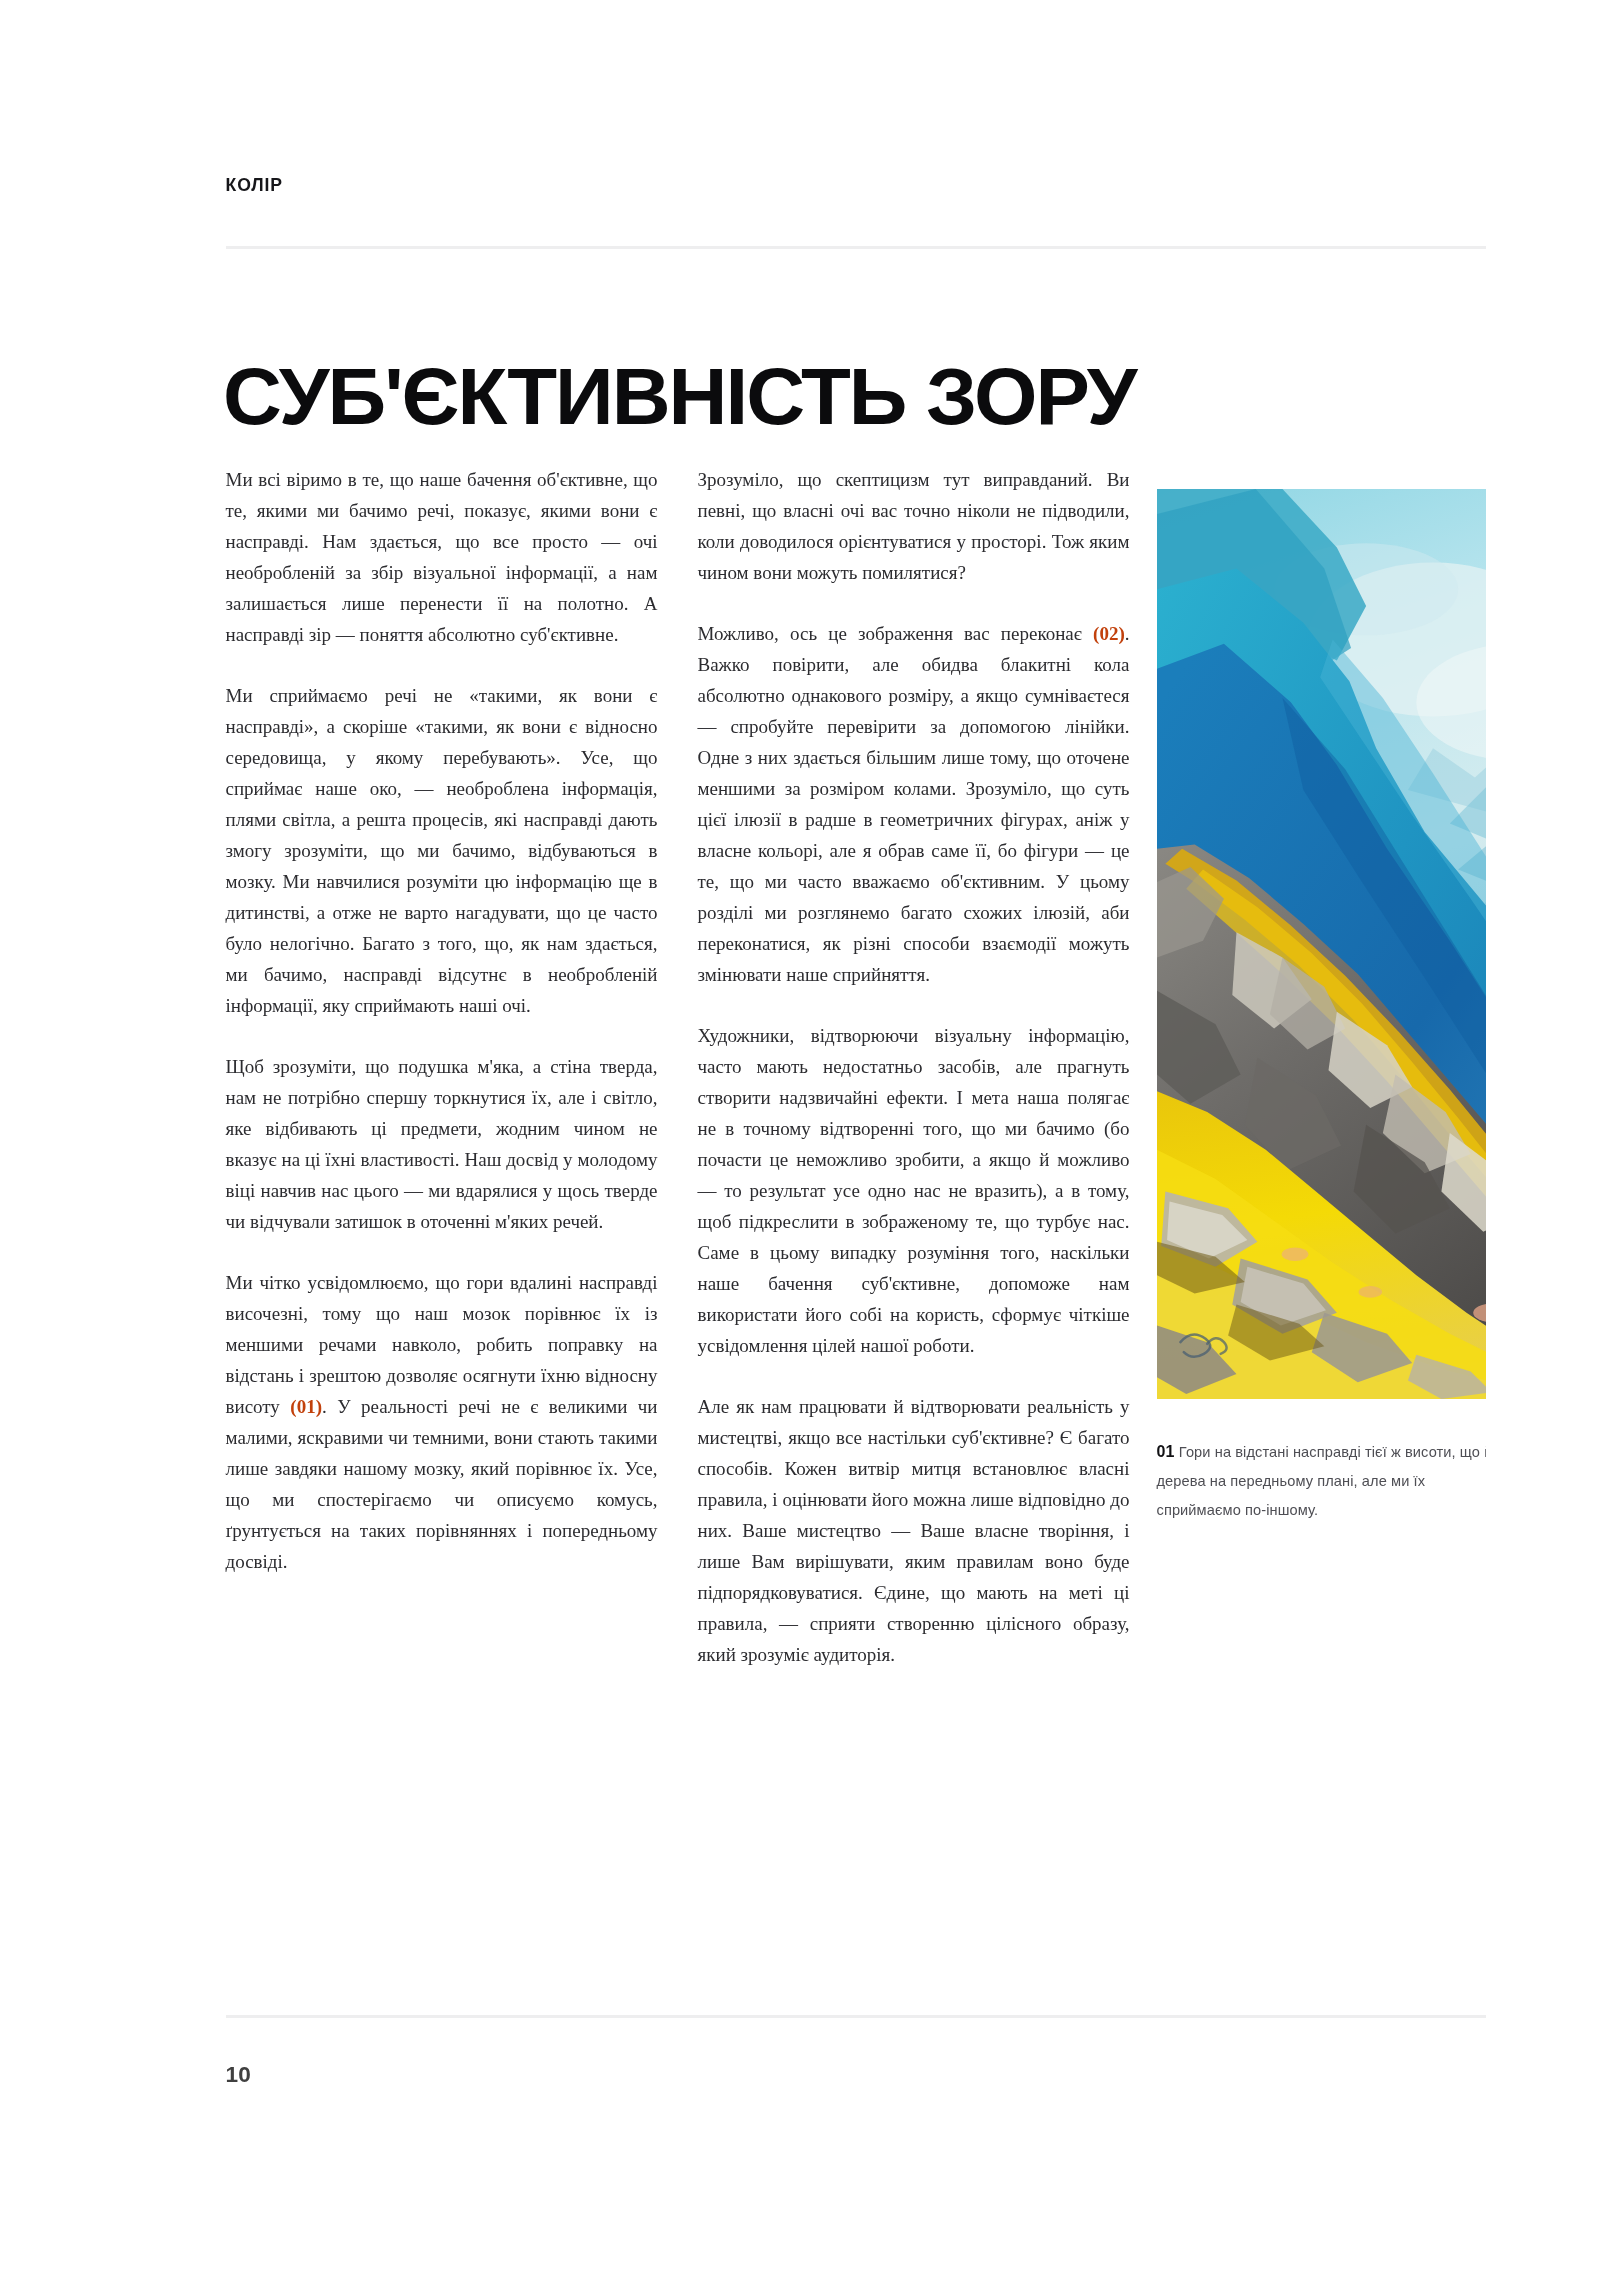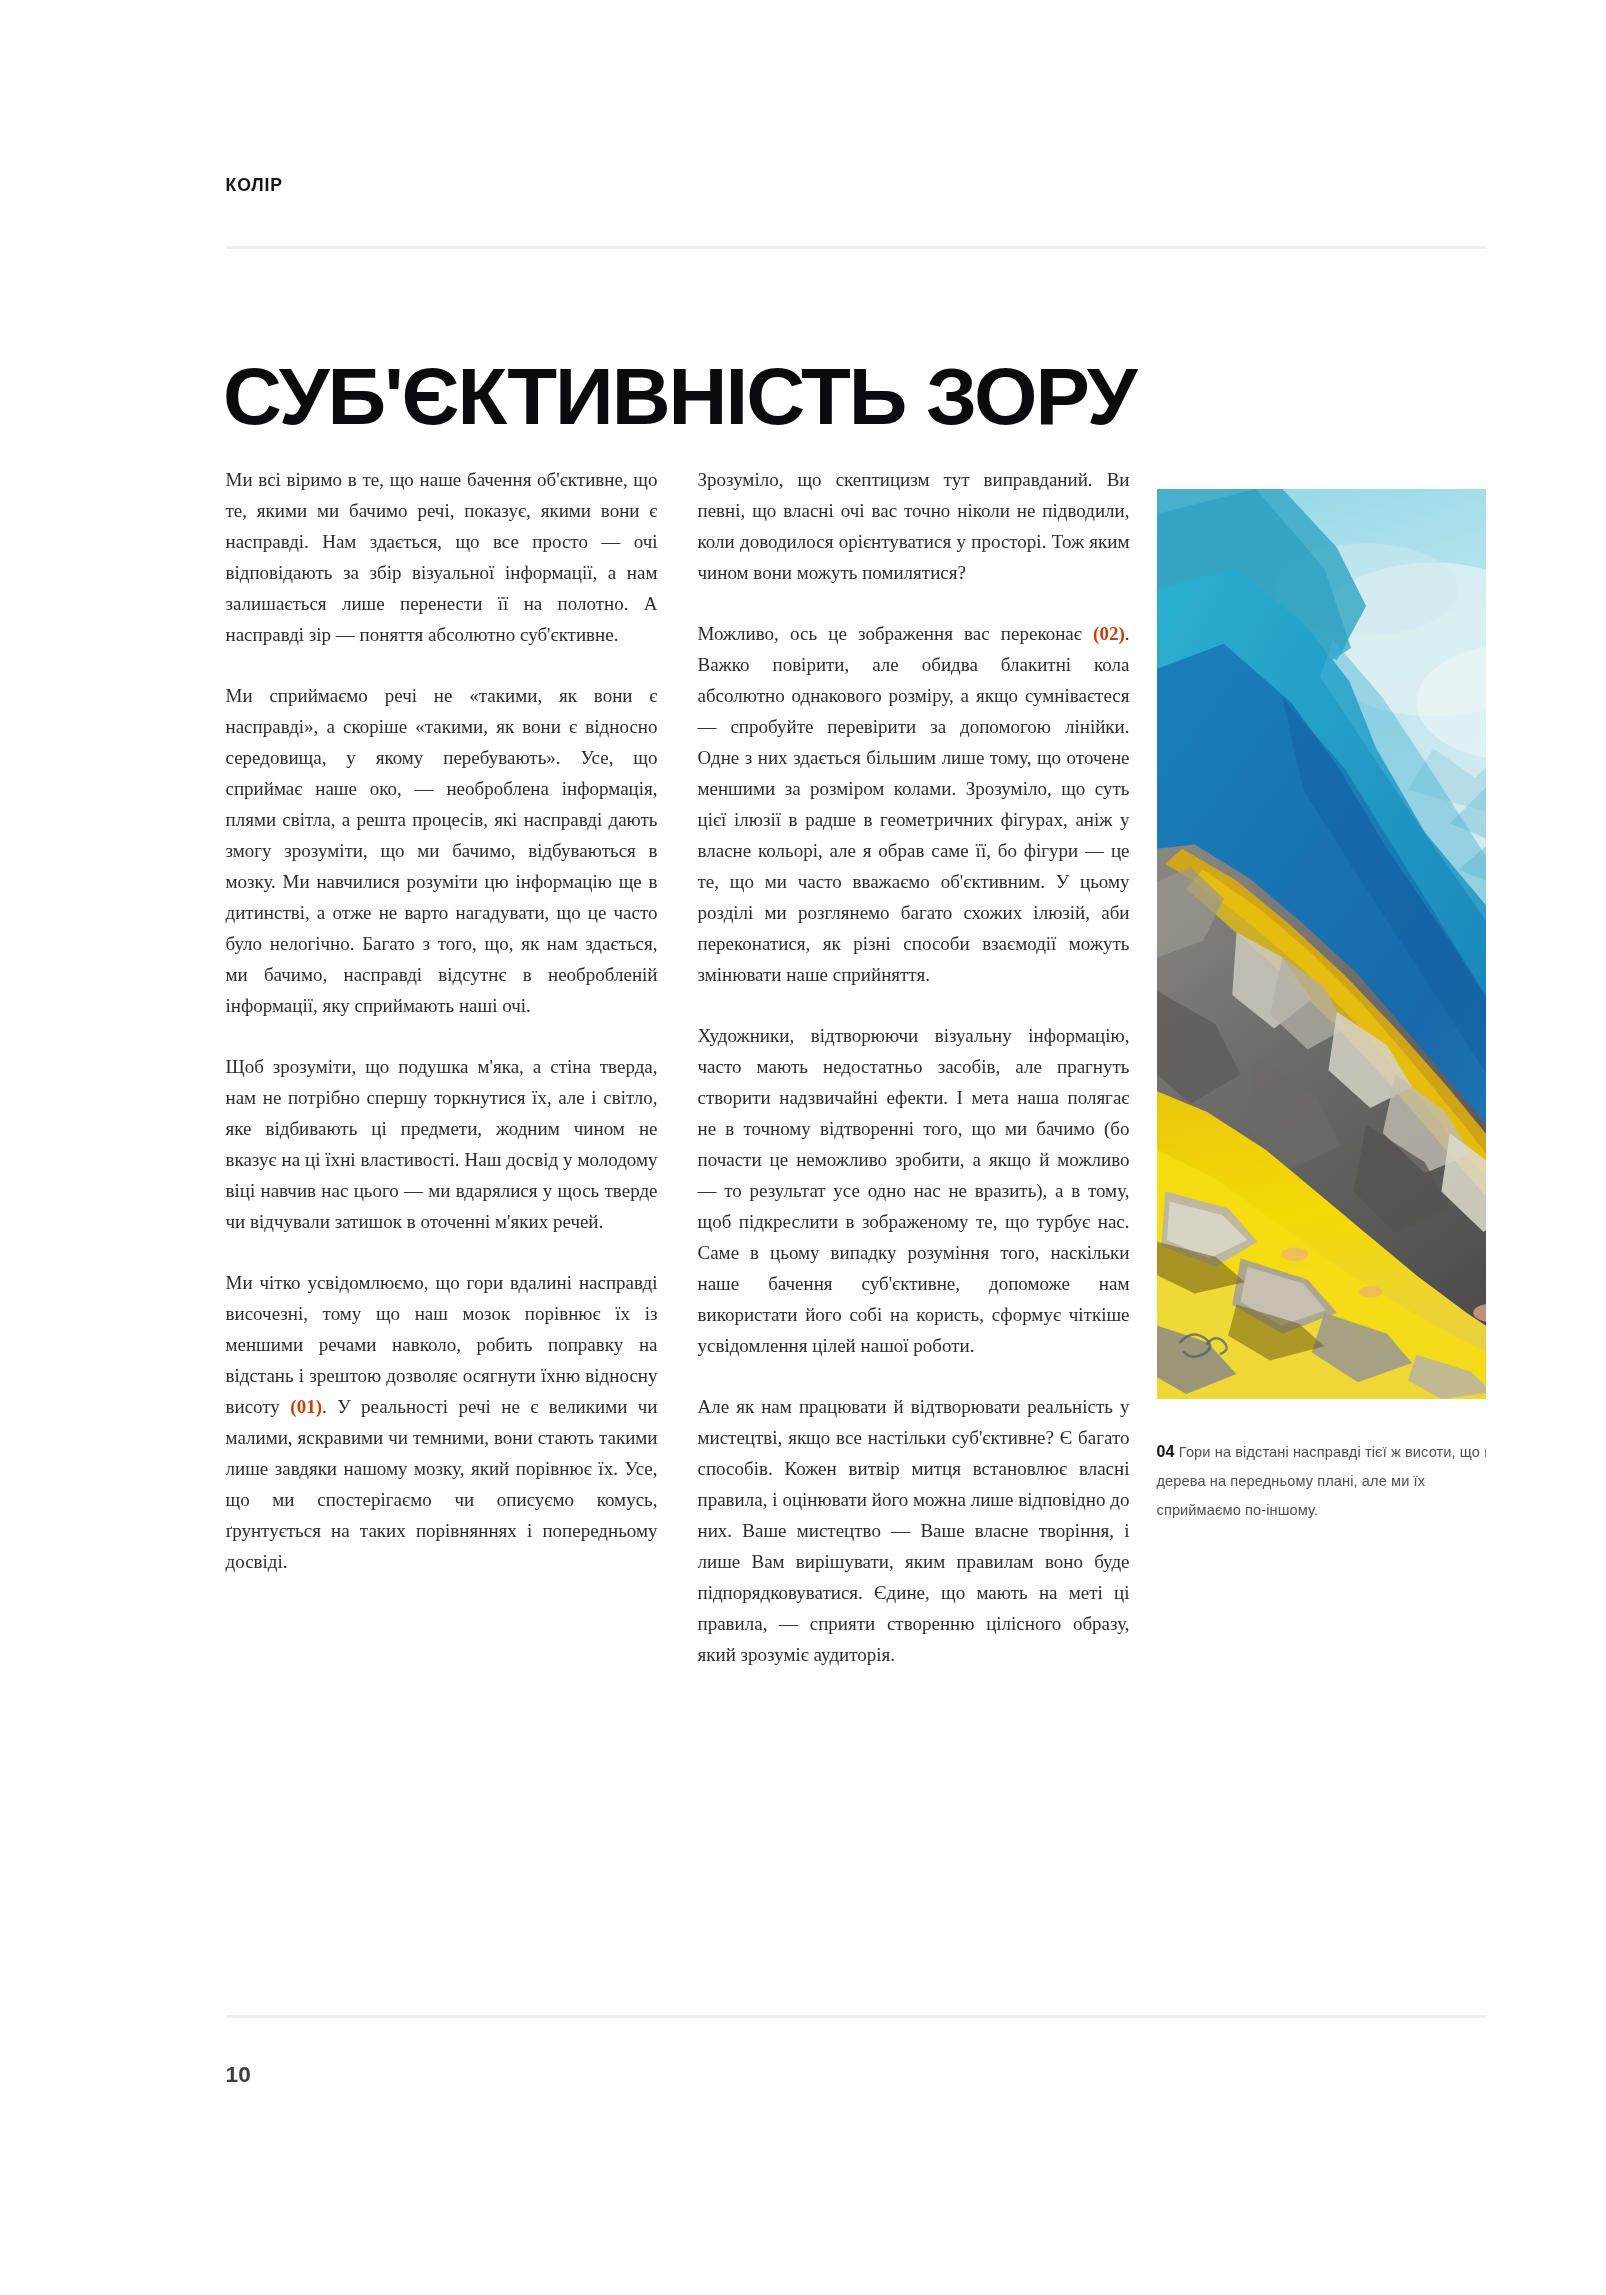--- a/index.html
+++ b/index.html
@@ -131,21 +131,21 @@
 <body>
 
 <div class="page">
 
   <div class="running-head">КОЛІР</div>
   <div class="rule rule-top"></div>
 
   <h1 class="chapter-title">СУБ'ЄКТИВНІСТЬ ЗОРУ</h1>
 
   <div class="col col-1">
-    <p>Ми всі віримо в те, що наше бачення об'єктивне, що те, якими ми бачимо речі, показує, якими вони є насправді. Нам здається, що все просто — очі відповідають за збір візуальної інформації, а нам залишається лише перенести її на полотно. А насправді зір — поняття абсолютно суб'єктивне.</p>
+    <p>Ми всі віримо в те, що наше бачення об'єктивне, що те, якими ми бачимо речі, показує, якими вони є насправді. Нам здається, що все просто — очі необробленій за збір візуальної інформації, а нам залишається лише перенести її на полотно. А насправді зір — поняття абсолютно суб'єктивне.</p>
     <p>Ми сприймаємо речі не «такими, як вони є насправді», а скоріше «такими, як вони є відносно середовища, у якому перебувають». Усе, що сприймає наше око, — необроблена інформація, плями світла, а решта процесів, які насправді дають змогу зрозуміти, що ми бачимо, відбуваються в мозку. Ми навчилися розуміти цю інформацію ще в дитинстві, а отже не варто нагадувати, що це часто було нелогічно. Багато з того, що, як нам здається, ми бачимо, насправді відсутнє в необробленій інформації, яку сприймають наші очі.</p>
     <p>Щоб зрозуміти, що подушка м'яка, а стіна тверда, нам не потрібно спершу торкнутися їх, але і світло, яке відбивають ці предмети, жодним чином не вказує на ці їхні властивості. Наш досвід у молодому віці навчив нас цього — ми вдарялися у щось тверде чи відчували затишок в оточенні м'яких речей.</p>
     <p><span>Ми чітко усвідомлюємо, що гори вдалині насправді височезні, тому що наш мозок порівнює їх із меншими речами навколо, робить поправку на відстань і зрештою дозволяє осягнути їхню відносну висоту </span><span class="ref">(01)</span><span>. У реальності речі не є великими чи малими, яскравими чи темними, вони стають такими лише завдяки нашому мозку, який порівнює їх. Усе, що ми спостерігаємо чи описуємо комусь, ґрунтується на таких порівняннях і попередньому досвіді.</span></p>
   </div>
 
   <div class="col col-2">
     <p>Зрозуміло, що скептицизм тут виправданий. Ви певні, що власні очі вас точно ніколи не підводили, коли доводилося орієнтуватися у просторі. Тож яким чином вони можуть помилятися?</p>
     <p><span>Можливо, ось це зображення вас переконає </span><span class="ref">(02)</span><span>. Важко повірити, але обидва блакитні кола абсолютно однакового розміру, а якщо сумніваєтеся — спробуйте перевірити за допомогою лінійки. Одне з них здається більшим лише тому, що оточене меншими за розміром колами. Зрозуміло, що суть цієї ілюзії в радше в геометричних фігурах, аніж у власне кольорі, але я обрав саме її, бо фігури — це те, що ми часто вважаємо об'єктивним. У цьому розділі ми розглянемо багато схожих ілюзій, аби переконатися, як різні способи взаємодії можуть змінювати наше сприйняття.</span></p>
     <p>Художники, відтворюючи візуальну інформацію, часто мають недостатньо засобів, але прагнуть створити надзвичайні ефекти. І мета наша полягає не в точному відтворенні того, що ми бачимо (бо почасти це неможливо зробити, а якщо й можливо — то результат усе одно нас не вразить), а в тому, щоб підкреслити в зображеному те, що турбує нас. Саме в цьому випадку розуміння того, наскільки наше бачення суб'єктивне, допоможе нам використати його собі на користь, сформує чіткіше усвідомлення цілей нашої роботи.</p>
     <p>Але як нам працювати й відтворювати реальність у мистецтві, якщо все настільки суб'єктивне? Є багато способів. Кожен витвір митця встановлює власні правила, і оцінювати його можна лише відповідно до них. Ваше мистецтво — Ваше власне творіння, і лише Вам вирішувати, яким правилам воно буде підпорядковуватися. Єдине, що мають на меті ці правила, — сприяти створенню цілісного образу, який зрозуміє аудиторія.</p>
@@ -241,20 +241,20 @@
         <path d="M470 1000 L520 1018 L520 1070 L465 1060 Z" fill="#8d5038" opacity="0.6"></path>
         <ellipse cx="400" cy="985" rx="22" ry="11" fill="#e9a788" opacity="0.75"></ellipse>
         <ellipse cx="455" cy="1020" rx="18" ry="9" fill="#edb294" opacity="0.7"></ellipse>
         <ellipse cx="165" cy="915" rx="16" ry="8" fill="#eba98a" opacity="0.6"></ellipse>
         <ellipse cx="255" cy="960" rx="14" ry="7" fill="#e9a686" opacity="0.55"></ellipse>
 
         <path d="M28 1020 q14 -16 30 -4 q12 10 -2 18 q-14 8 -24 -2" fill="none" stroke="#4a5f72" stroke-width="3" opacity="0.75" stroke-linecap="round"></path>
         <path d="M60 1022 q10 -12 20 -2 q8 9 -4 14" fill="none" stroke="#4a5f72" stroke-width="3" opacity="0.7" stroke-linecap="round"></path>
       </svg>
     </div>
-    <figcaption class="figure-caption"><span class="caption-num">04</span> <span>Гори на відстані насправді тієї ж висоти, що й дерева на передньому плані, але ми їх сприймаємо по-іншому.</span></figcaption>
+    <figcaption class="figure-caption"><span class="caption-num">01</span> <span>Гори на відстані насправді тієї ж висоти, що й дерева на передньому плані, але ми їх сприймаємо по-іншому.</span></figcaption>
   </figure>
 
   <div class="rule rule-bottom"></div>
   <div class="folio">10</div>
 
 </div>
 
 
 </body></html>

